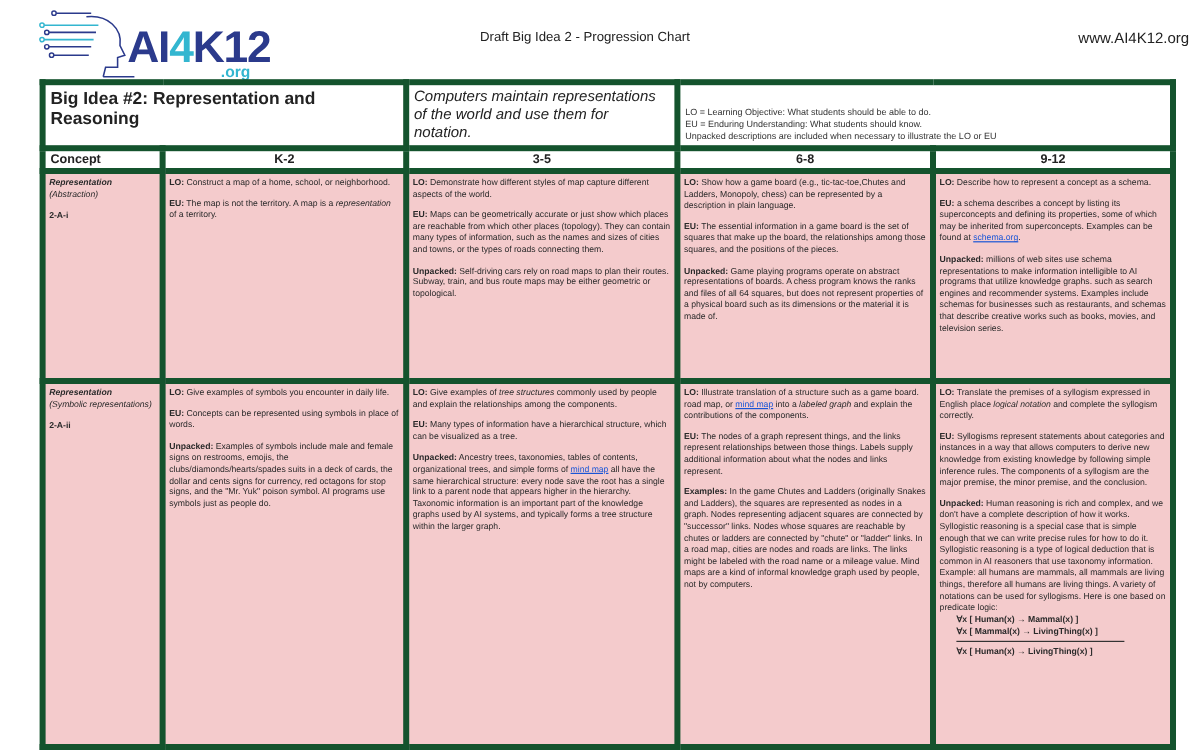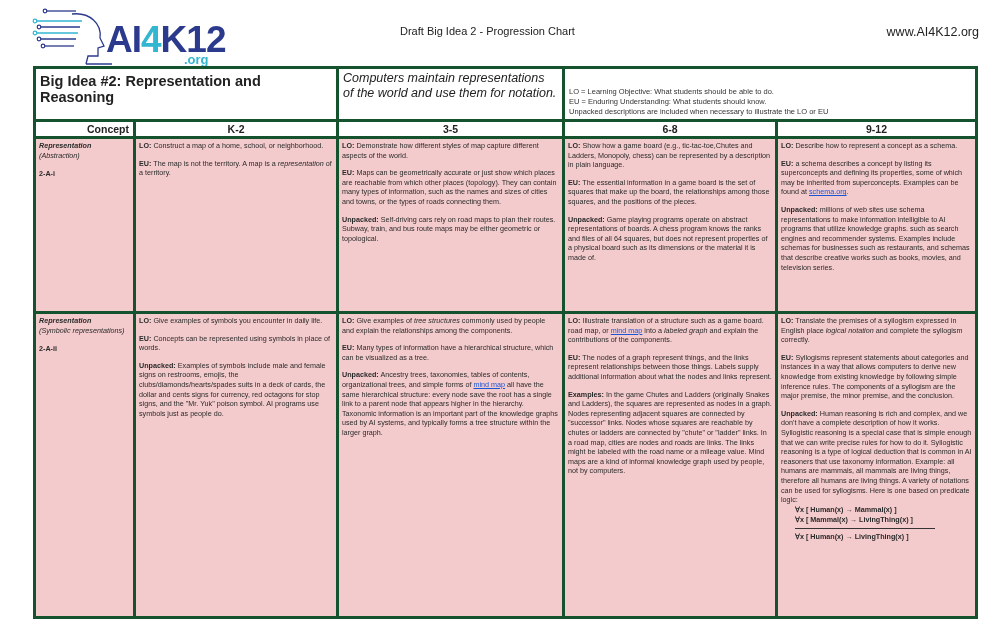--- a/index.html
+++ b/index.html
@@ -6,30 +6,30 @@
   html, body { width: 1000px; height: 626px; background: #ffffff; overflow: hidden; }
   body { font-family: "Liberation Sans", sans-serif; color: #222; position: relative; }
 
   .logo { position: absolute; left: 32px; top: 6px; width: 190px; height: 60px; }
   .logo svg { position: absolute; left: 0; top: 0; }
   .logo-text { position: absolute; left: 74px; top: 14px; font-family: "Liberation Sans", sans-serif; font-weight: bold; font-size: 37px; letter-spacing: -1px; color: #2b3a8c; line-height: 40px; }
   .logo-text .four { color: #33b6d0; }
   .logo-org { position: absolute; left: 152px; top: 46px; font-size: 13px; color: #33b6d0; font-weight: bold; }
 
   .doc-title { position: absolute; left: 400px; top: 25px; font-size: 11px; color: #222; }
-  .doc-url { position: absolute; right: 21px; top: 25px; font-size: 12.5px; color: #222; }
+  .doc-url { position: absolute; right: 9px; top: 25px; font-size: 12.5px; color: #222; }
 
   table.chart { position: absolute; left: 33px; top: 66px; width: 942px; border-collapse: collapse; table-layout: fixed; }
-  table.chart td, table.chart th { border: 3px solid #14532d; vertical-align: top; }
+  table.chart td, table.chart th { border: 5px solid #14532d; vertical-align: top; }
   .hdr-row td { background: #ffffff; border-color: #e6e6e6; }
   .big-idea { font-weight: bold; font-size: 14.5px; padding: 4px 4px; height: 40px; }
   .tagline { font-style: italic; font-size: 12.5px; line-height: 15px; padding: 2px 4px; color: #222; }
   .legend { font-size: 7.5px; line-height: 10px; padding: 18px 4px 2px 4px; color: #333; }
   .col-hdr td { background: #ffffff; border-color: #e6e6e6; font-weight: bold; font-size: 10.5px; text-align: center; padding: 1px 4px; height: 16px; }
-  .col-hdr td.concept-hdr { text-align: right; }
+  .col-hdr td.concept-hdr { text-align: left; }
   .body-row td { background: #f4cbcc; font-size: 7.2px; line-height: 9.6px; padding: 2px 3px; color: #2a2a2a; }
   .row1 td { height: 175px; }
   .row2 td { height: 305px; }
   .body-row p { margin-bottom: 8px; }
   .concept-name { font-weight: bold; font-style: italic; }
   .concept-sub { font-style: italic; }
   .concept-code { font-weight: bold; margin-top: 9px; }
   .b { font-weight: bold; }
   .i { font-style: italic; }
   a.lnk { color: #1a55d6; text-decoration: underline; }

